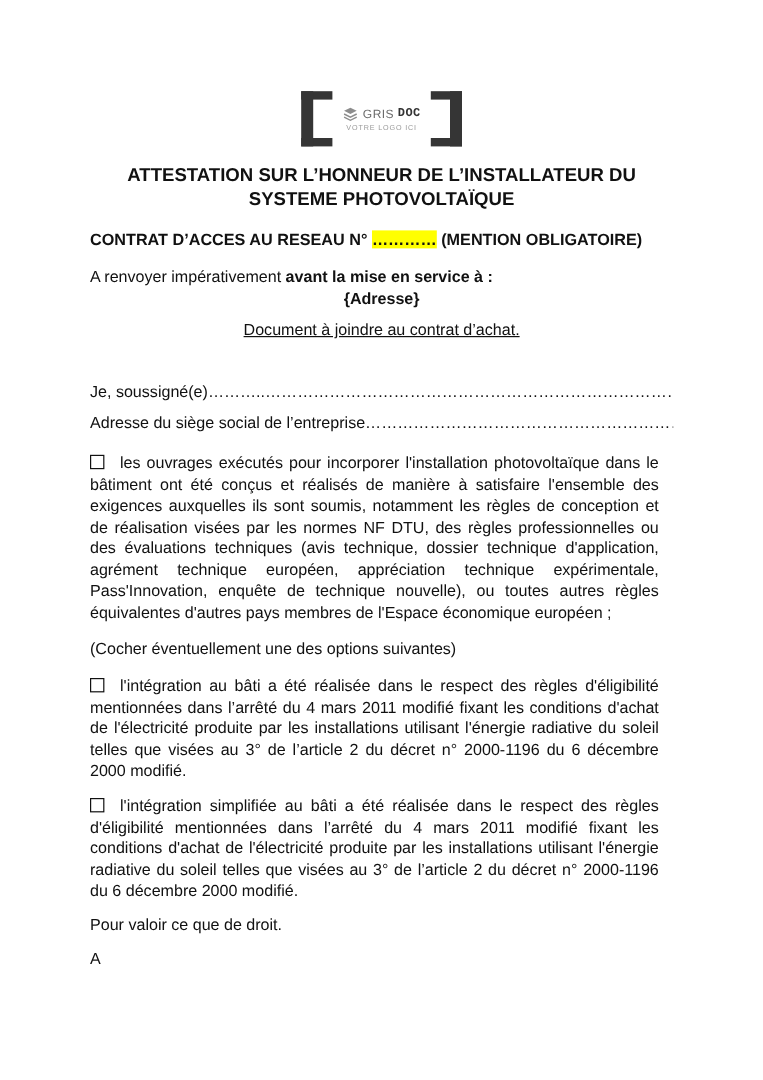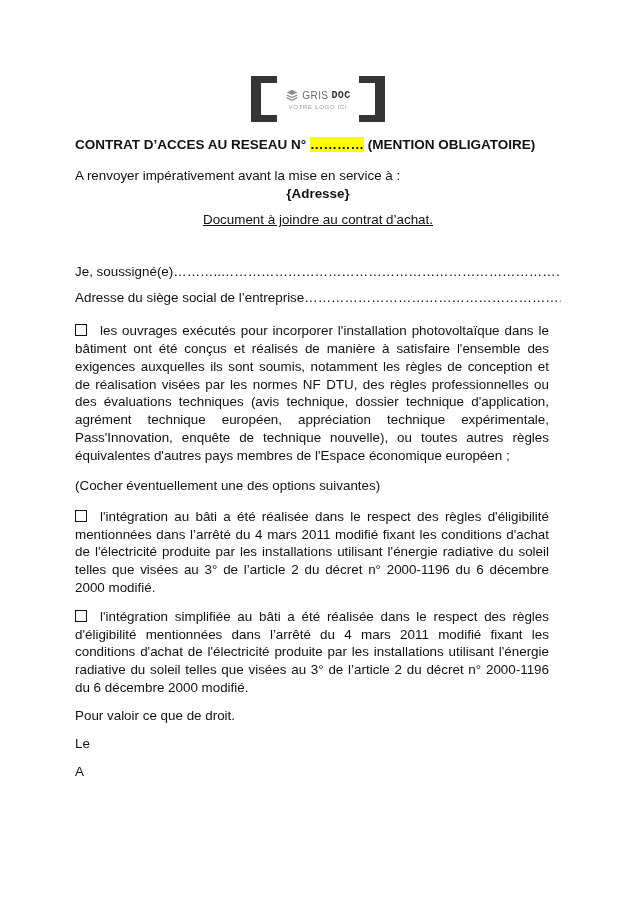--- a/index.html
+++ b/index.html
@@ -23,21 +23,21 @@
   .tagline{font-size:6px;color:#9a9a9a;letter-spacing:.7px;}
 
   
   .title{margin:15px auto 0;width:486px;text-align:center;font-size:15.5px;font-weight:bold;line-height:20px;}
   .content{width:486px;margin:0 auto;font-size:13.4px;line-height:17.8px;}
 
   .contract{font-weight:bold;font-size:13.5px;}
   .hl{background:#ffff00;}
 
   .sendback{margin-top:13px;}
-  .sendback .bold{font-weight:normal;}
+  .sendback .bold{font-weight:bold;}
   .adresse{text-align:center;font-weight:bold;}
   .docnote{text-align:center;text-decoration:underline;margin-top:9px;}
 
   .fill-lines{margin-top:30px;}
   .fill-line{white-space:nowrap;overflow:hidden;line-height:26px;}
 
   .atteste{margin-top:13px;text-align:justify;}
 
   .cbp{margin:11px 12px 0 0;text-align:justify;}
   .cb{display:inline-block;width:10px;height:10px;border:1.4px solid #111;margin-right:13px;position:relative;top:1px;}
@@ -67,20 +67,21 @@
           </span>
           <span class="brand-gris">GRIS</span>
             <span class="brand-doc">DOC</span>
         </div>
         <div class="tagline">VOTRE LOGO ICI</div>
       </div>
       <div class="bracket right"></div>
     </div>
   </div>
 
+  <h1 class="title">ATTESTATION SUR L’HONNEUR DE L’INSTALLATEUR DU SYSTEME PHOTOVOLTAÏQUE</h1>
 
   <div class="content">
 
     <p class="contract"><span>CONTRAT D’ACCES AU RESEAU N° </span><span class="hl">…………</span><span> (MENTION OBLIGATOIRE)</span></p>
 
     <div class="sendback">
       <div><span>A renvoyer impérativement </span><span class="bold">avant la mise en service à :</span></div>
       <div class="adresse">{Adresse}</div>
       <div class="docnote">Document à joindre au contrat d’achat.</div>
     </div>
@@ -94,19 +95,18 @@
     <p class="cbp"><span class="cb"></span><span>les ouvrages exécutés pour incorporer l'installation photovoltaïque dans le bâtiment ont été conçus et réalisés de manière à satisfaire l'ensemble des exigences auxquelles ils sont soumis, notamment les règles de conception et de réalisation visées par les normes NF DTU, des règles professionnelles ou des évaluations techniques (avis technique, dossier technique d'application, agrément technique européen, appréciation technique expérimentale, Pass'Innovation, enquête de technique nouvelle), ou toutes autres règles équivalentes d'autres pays membres de l'Espace économique européen ;</span></p>
 
     <p class="cocher">(Cocher éventuellement une des options suivantes)</p>
 
     <p class="cbp"><span class="cb"></span><span>l'intégration au bâti a été réalisée dans le respect des règles d'éligibilité mentionnées dans l’arrêté du 4 mars 2011 modifié fixant les conditions d'achat de l'électricité produite par les installations utilisant l'énergie radiative du soleil telles que visées au 3° de l’article 2 du décret n° 2000-1196 du 6 décembre 2000 modifié.</span></p>
 
     <p class="cbp"><span class="cb"></span><span>l'intégration simplifiée au bâti a été réalisée dans le respect des règles d'éligibilité mentionnées dans l’arrêté du 4 mars 2011 modifié fixant les conditions d'achat de l'électricité produite par les installations utilisant l'énergie radiative du soleil telles que visées au 3° de l’article 2 du décret n° 2000-1196 du 6 décembre 2000 modifié.</span></p>
 
     <div class="closing">
       <div>Pour valoir ce que de droit.</div>
-      <div>Le</div>
       <div>A</div>
 
     </div>
 
   </div>
 </div>
 
 </body></html>

